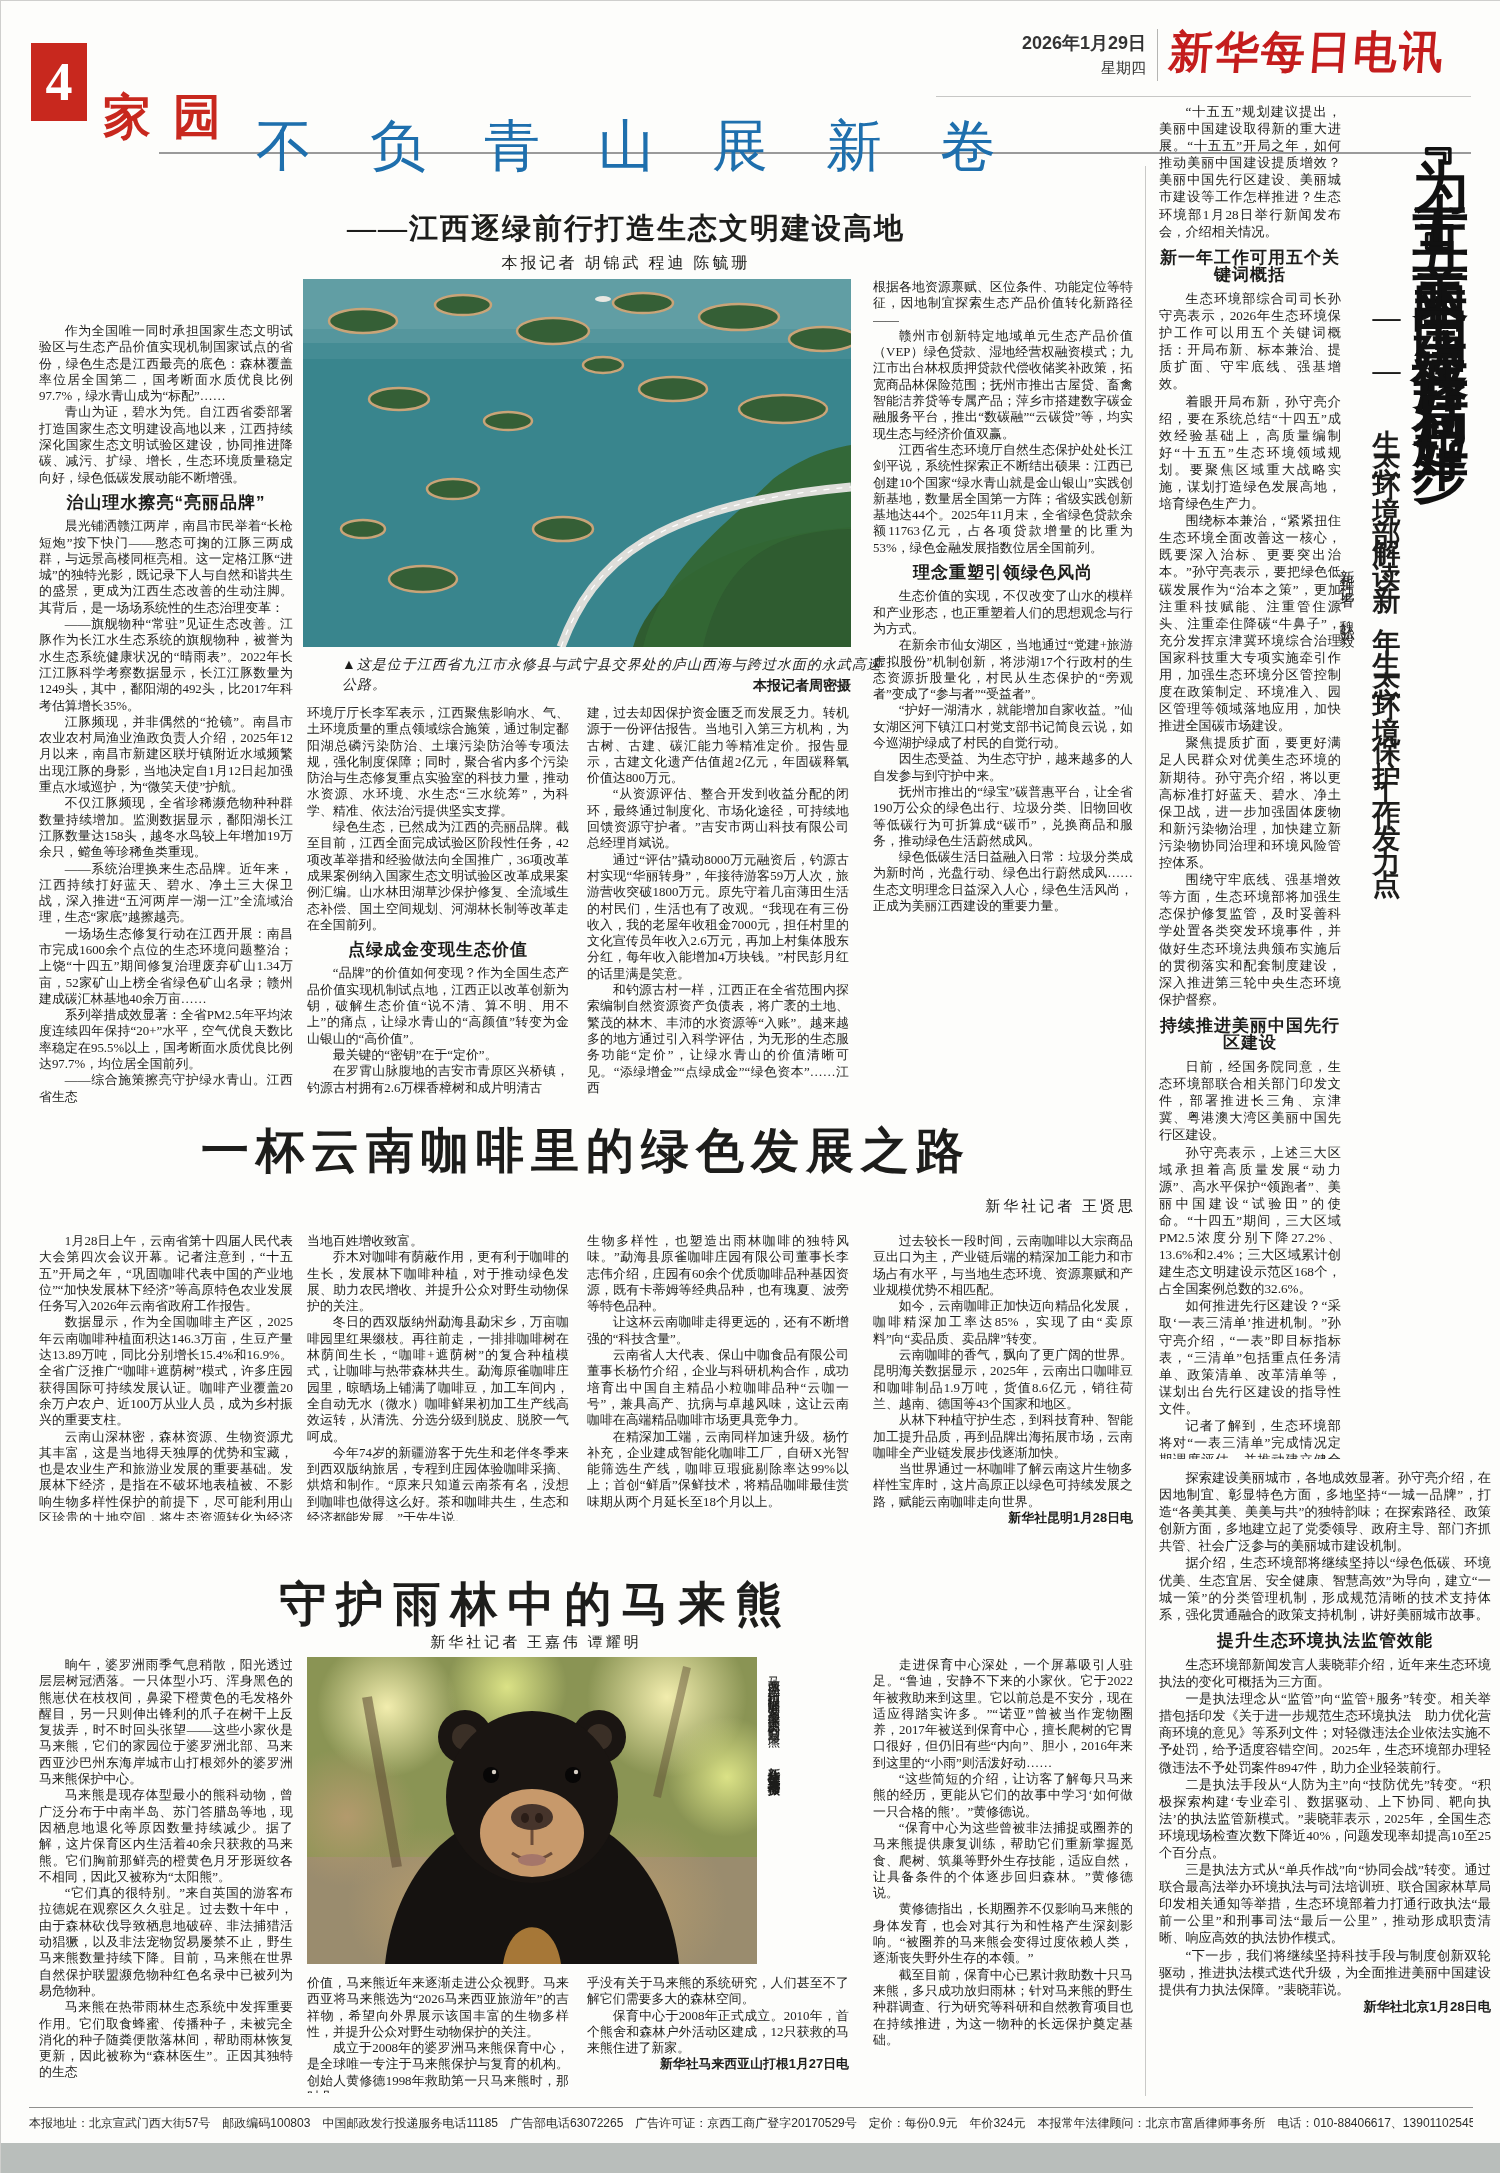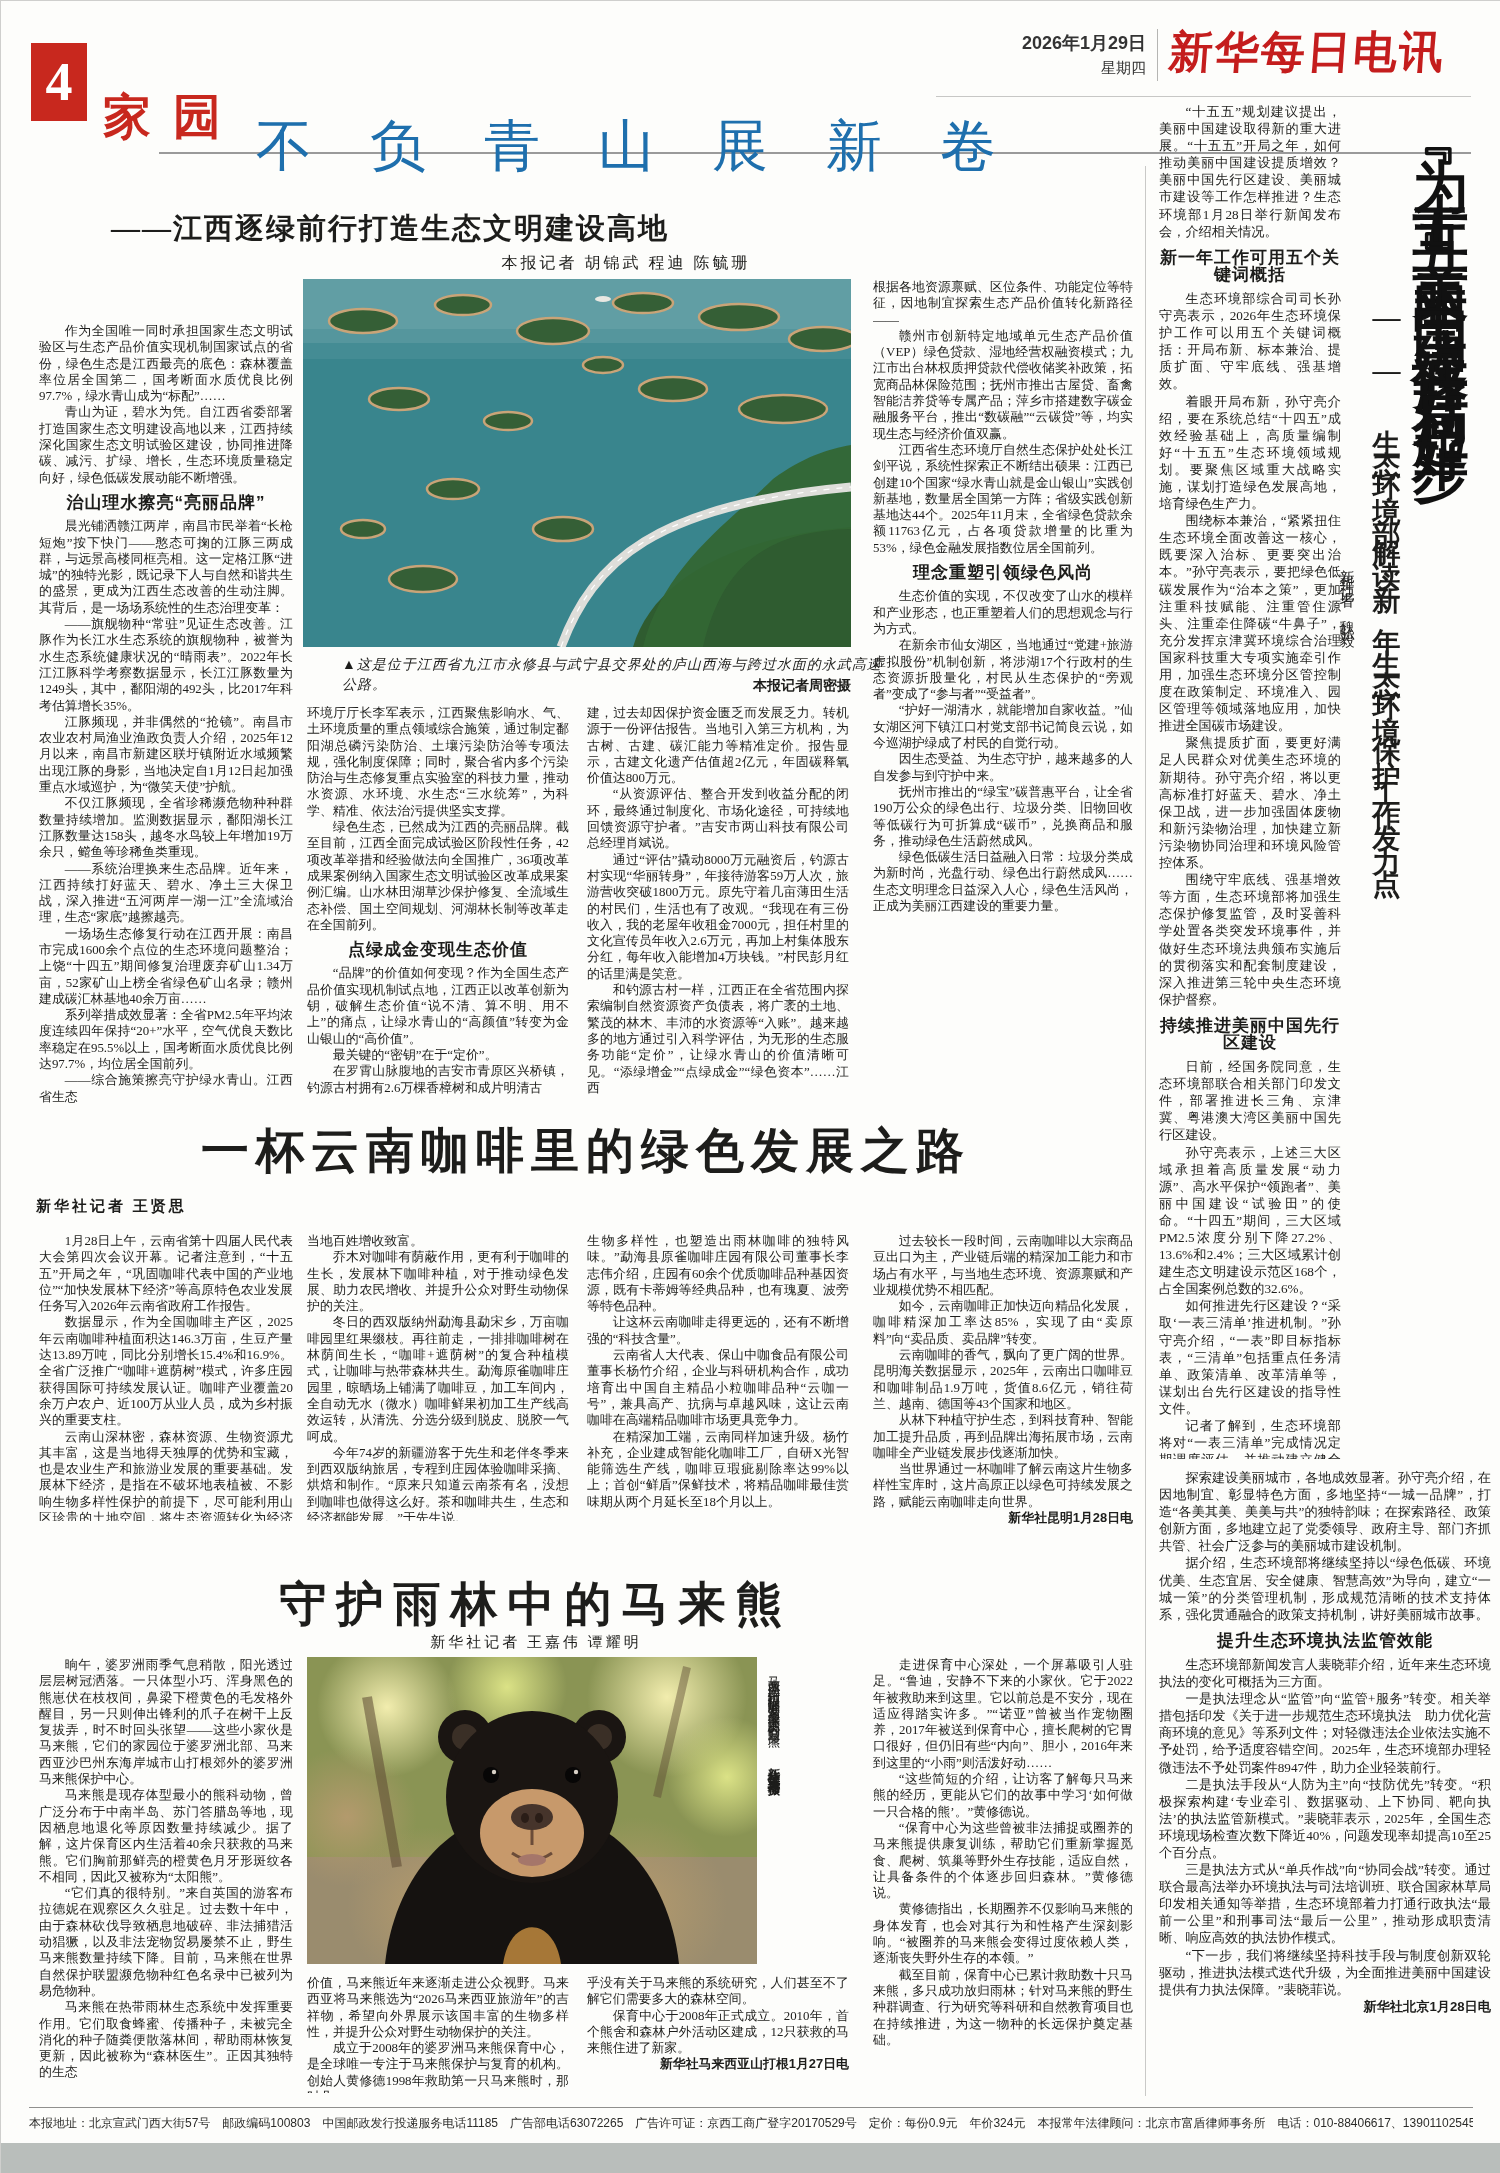--- a/index.html
+++ b/index.html
@@ -17,21 +17,21 @@
   .date-line1{font-size:18px;font-weight:700;}
   .date-line2{font-size:15px;margin-top:4px;}
   .date-sep{position:absolute;left:1156px;top:28px;width:1px;height:52px;background:#b5b5b3;}
   .masthead{position:absolute;left:1168px;top:22px;width:302px;color:#c41d1d;font-weight:700;
         font-size:44px;font-family:"Liberation Serif",serif;transform:skewX(-4deg);letter-spacing:2px;white-space:nowrap;}
   .header-rule2{position:absolute;left:935px;top:95px;width:535px;height:1px;background:#c7c7c5;}
   
   .main-headline{position:absolute;left:110px;top:108px;width:1030px;text-align:center;
         color:var(--headline-blue,#1e6fad);font-size:56px;font-weight:400;letter-spacing:58px;
         font-family:"Liberation Serif",serif;white-space:nowrap;text-indent:58px;}
-  .main-subhead{position:absolute;left:110px;top:208px;width:1030px;text-align:left;
+  .main-subhead{position:absolute;left:110px;top:208px;width:1030px;text-align:center;
         font-size:29px;font-weight:700;letter-spacing:2px;}
   .main-byline{position:absolute;left:110px;top:252px;width:1030px;text-align:center;font-size:16px;letter-spacing:3px;}
   .col{position:absolute;text-align:justify;font-size:12.9px;line-height:16.3px;overflow:hidden;}
   .col p{margin:0;text-indent:2em;}
   .col p.pc{text-indent:0;}
   .col h3.crosshead{font-family:"Liberation Sans","DejaVu Sans",sans-serif;font-size:17px;font-weight:700;
         text-align:center;margin:9px 0 7px;letter-spacing:1px;}
   .col p.dateline{text-align:right;font-weight:700;font-family:"Liberation Sans",sans-serif;text-indent:0;}
   .photo{position:absolute;overflow:hidden;}
   .photo svg{display:block;}
@@ -44,21 +44,21 @@
   .sidebar-col{font-size:13.2px;line-height:17.1px;}
   .v-text{position:absolute;writing-mode:vertical-rl;text-orientation:upright;}
   .sb-kicker{left:1366px;top:300px;height:1255px;font-size:28px;font-weight:700;letter-spacing:22px;
         font-family:"Liberation Serif",serif;}
   .sb-vbyline{left:1336px;top:556px;height:240px;font-size:15px;letter-spacing:6px;color:#222;}
   .sb-vheadline{left:1402px;top:112px;height:1345px;font-size:56px;font-weight:700;letter-spacing:17px;
         font-family:"Liberation Serif",serif;color:#111;}
   
   .coffee-headline{position:absolute;left:35px;top:1118px;width:1100px;text-align:center;font-size:48px;
         font-weight:700;letter-spacing:7px;font-family:"Liberation Serif",serif;}
-  .coffee-byline{position:absolute;left:35px;top:1196px;width:1100px;text-align:left;font-size:15px;letter-spacing:3px;font-weight:bold;}
+  .coffee-byline{position:absolute;left:35px;top:1196px;width:1100px;text-align:right;font-size:15px;letter-spacing:3px;}
   .bear-headline{position:absolute;left:35px;top:1572px;width:1000px;text-align:center;font-size:47px;
         font-weight:700;letter-spacing:10px;font-family:"Liberation Serif",serif;}
   .bear-byline{position:absolute;left:35px;top:1632px;width:1000px;text-align:center;font-size:15px;letter-spacing:3px;}
   .bear-caption{left:764px;top:1666px;height:296px;font-size:12.5px;letter-spacing:2px;line-height:17px;}
   .bear-caption .credit{font-weight:700;}
   
   .footer-rule{position:absolute;left:28px;top:2106px;width:1444px;height:1px;background:#8f8f8d;}
   .footer-text{position:absolute;left:28px;top:2114px;width:1444px;font-size:12px;color:#2c2c2a;
         font-family:"Liberation Sans",sans-serif;text-align:center;white-space:nowrap;overflow:hidden;}
   .bottom-strip{position:absolute;left:0;top:2142px;width:1500px;height:31px;background:#b9bebb;}

